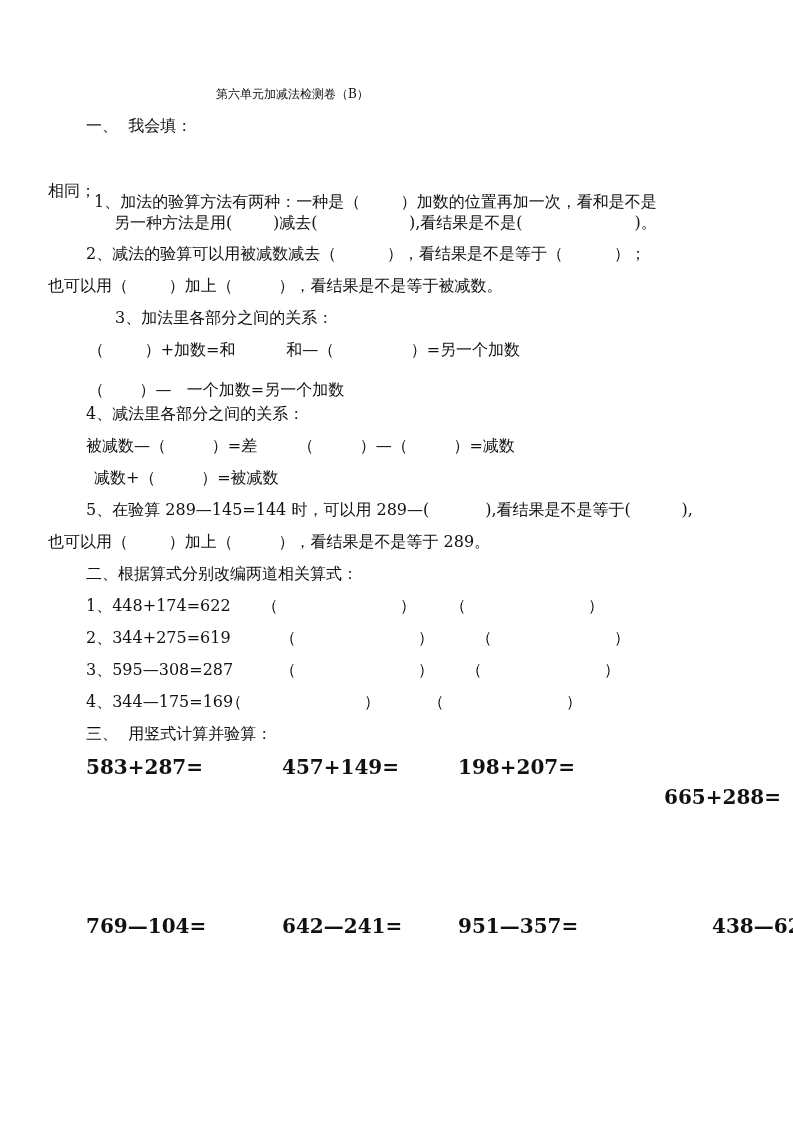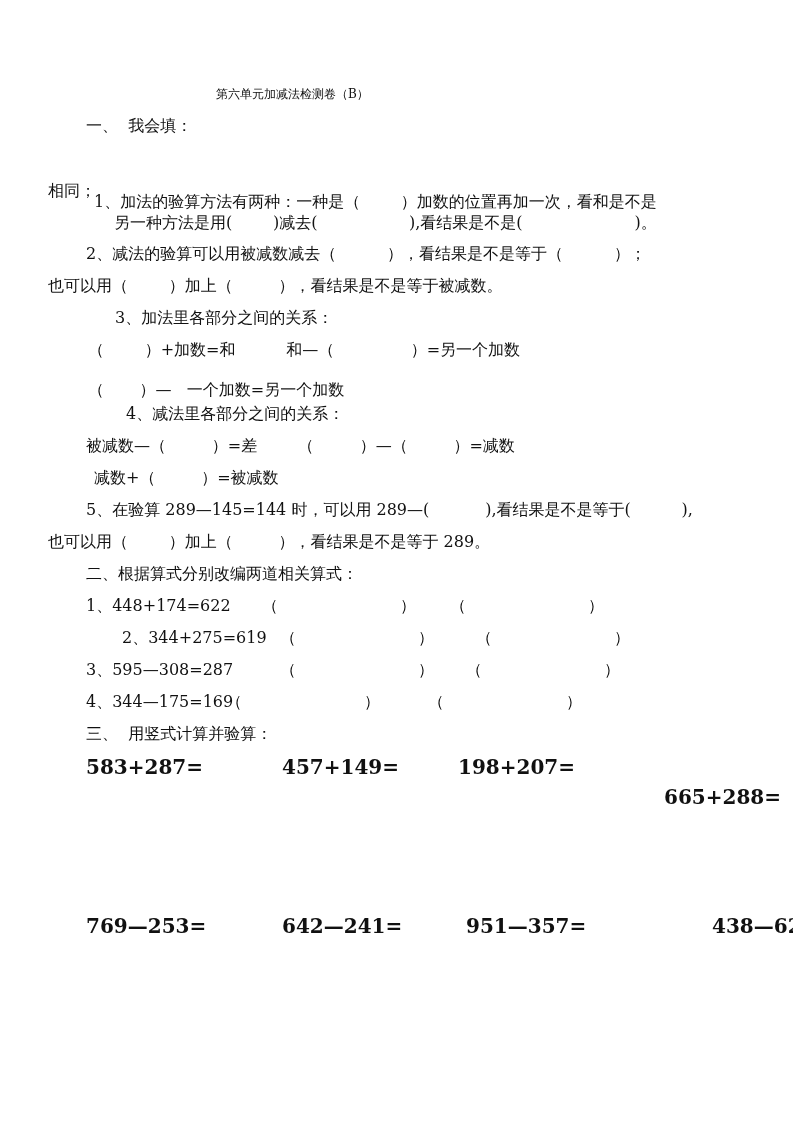--- a/index.html
+++ b/index.html
@@ -23,49 +23,49 @@
   <div class="line" style="left:48px;top:181px;">相同；</div>
   <div class="line" style="left:114px;top:213px;">另一种方法是用(        )减去(                  ),看结果是不是(                      )。</div>
 
   <div class="line" style="left:86px;top:244px;">2、减法的验算可以用被减数减去（          ），看结果是不是等于（          ）；</div>
   <div class="line" style="left:48px;top:276px;">也可以用（        ）加上（         ），看结果是不是等于被减数。</div>
 
   <div class="line" style="left:86px;top:308px;margin-left:29px;">3、加法里各部分之间的关系：</div>
   <div class="line" style="left:88px;top:340px;">（        ）+加数=和          和—（               ）=另一个加数</div>
   <div class="line" style="left:88px;top:372px;margin-top:8px;">（       ）—   一个加数=另一个加数</div>
 
-  <div class="line" style="left:86px;top:404px;margin-left:40px;">4、减法里各部分之间的关系：</div>
+  <div class="line" style="left:86px;top:404px;">4、减法里各部分之间的关系：</div>
   <div class="line" style="left:86px;top:436px;">被减数—（         ）=差        （         ）—（         ）=减数</div>
   <div class="line" style="left:94px;top:468px;">减数+（         ）=被减数</div>
 
   <div class="line" style="left:86px;top:500px;">5、在验算 289—145=144 时，可以用 289—(           ),看结果是不是等于(          ),</div>
   <div class="line" style="left:48px;top:532px;">也可以用（        ）加上（         ），看结果是不是等于 289。</div>
 
   <div class="line" style="left:86px;top:564px;">二、根据算式分别改编两道相关算式：</div>
 
   <div class="line" style="left:86px;top:596px;">1、448+174=622</div>
   <div class="line" style="left:262px;top:596px;">（                        ）</div>
   <div class="line" style="left:450px;top:596px;">（                        ）</div>
 
-  <div class="line" style="left:86px;top:628px;margin-left:36px;">2、344+275=619</div>
+  <div class="line" style="left:86px;top:628px;">2、344+275=619</div>
   <div class="line" style="left:280px;top:628px;">（                        ）</div>
   <div class="line" style="left:476px;top:628px;">（                        ）</div>
 
   <div class="line" style="left:86px;top:660px;">3、595—308=287</div>
   <div class="line" style="left:280px;top:660px;">（                        ）</div>
   <div class="line" style="left:466px;top:660px;">（                        ）</div>
 
   <div class="line" style="left:86px;top:692px;">4、344—175=169</div>
   <div class="line" style="left:226px;top:692px;">（                        ）</div>
   <div class="line" style="left:428px;top:692px;">（                        ）</div>
 
   <div class="line" style="left:86px;top:724px;">三、  用竖式计算并验算：</div>
 
   <div class="calc" style="left:86px;top:757px;">583+287=</div>
   <div class="calc" style="left:282px;top:757px;">457+149=</div>
   <div class="calc" style="left:458px;top:757px;">198+207=</div>
   <div class="calc" style="left:664px;top:787px;">665+288=</div>
 
-  <div class="calc" style="left:86px;top:916px;">769—253=</div>
+  <div class="calc" style="left:86px;top:916px;">769—104=</div>
   <div class="calc" style="left:282px;top:916px;">642—241=</div>
-  <div class="calc" style="left:458px;top:916px;margin-left:8px;">951—357=</div>
+  <div class="calc" style="left:458px;top:916px;">951—357=</div>
   <div class="calc" style="left:664px;top:916px;margin-left:48px;">438—62=</div>
 </div>
 
 </body></html>

